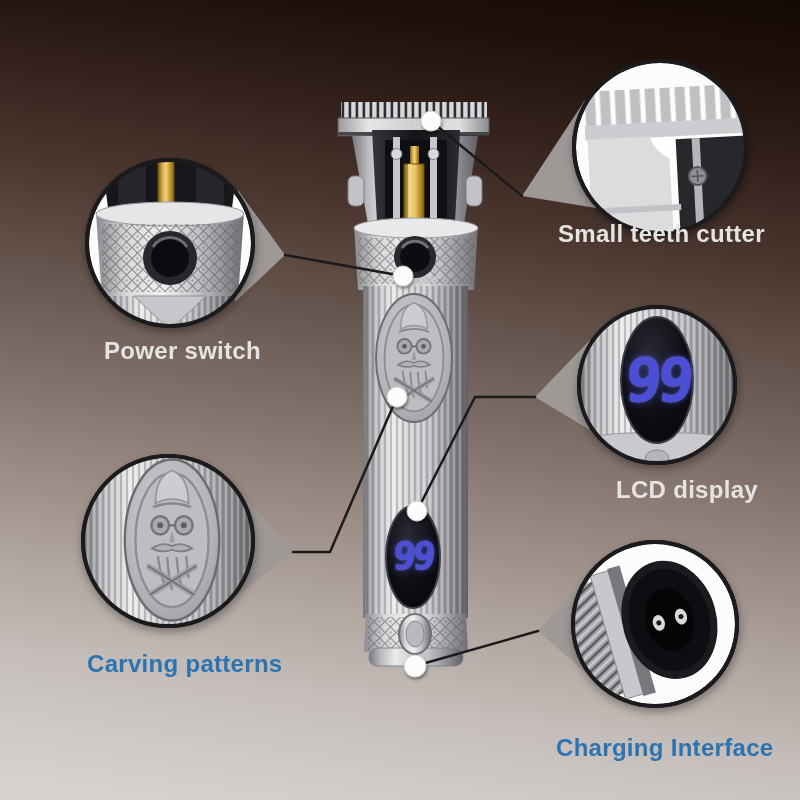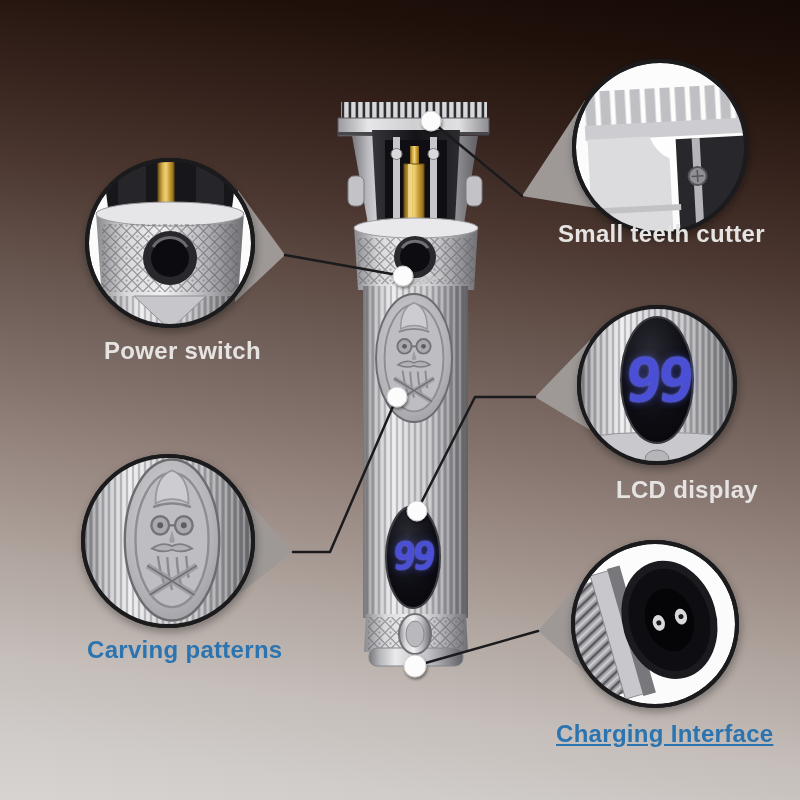--- a/index.html
+++ b/index.html
@@ -7,26 +7,26 @@
     position:relative; width:800px; height:800px; overflow:hidden;
     font-family:"Liberation Sans", sans-serif;
     background: linear-gradient(188deg,
       #150a06 0%, #1f100a 8%, #33201a 18%, #4c3831 30%,
       #685750 42%, #84736c 54%, #9c8d86 64%, #b2a7a1 74%,
       #c5beba 84%, #d0ccc9 93%, #d7d4d2 100%);
   }
   .stage svg { position:absolute; left:0; top:0; }
   .label { position:absolute; font-size:24px; font-weight:600; letter-spacing:.3px; white-space:nowrap; }
   .label-light { color: var(--label_light, #e6e4e2); }
-  .label-blue  { color: var(--label_blue, #2b74b0); }
+  .label-blue  { color: var(--label_blue, #2b74b0); margin-top: 14px; }
   #label-small-teeth { left:558px; top:220px; }
   #label-power       { left:104px; top:337px; }
   #label-lcd         { left:588px; top:476px;margin-left:28px; }
   #label-carving     { left:87px;  top:636px; }
-  #label-charging    { left:556px; top:720px;text-decoration:underline; }
+  #label-charging    { left:556px; top:720px; }
   .lcd-digits {
     position:absolute; font-family:"DejaVu Sans Mono", monospace; font-weight:bold;
     color: var(--lcd_digits, #4a4fd6); text-align:center; transform: skewX(-5deg);
     text-shadow: 0 0 2px rgba(135,145,255,.95), 0 0 9px rgba(70,80,230,.6);
   }
   #lcd-body-digits { left:383px; top:534px; width:60px; font-size:38px; letter-spacing:-3px; }
   #lcd-zoom-digits { left:610px; top:345px; width:96px; font-size:60px; letter-spacing:-4px; }
 </style>
 </head>
 <body>

